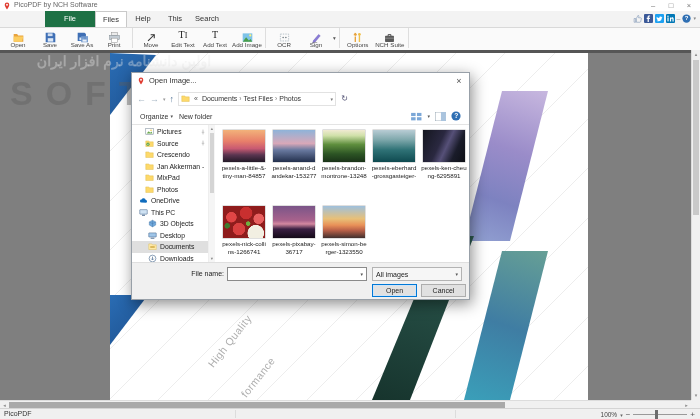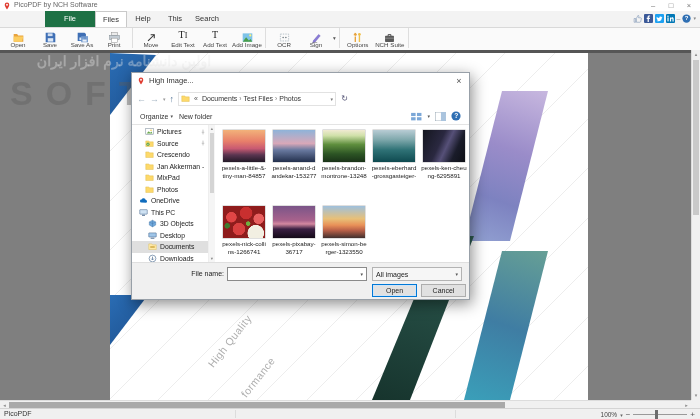--- a/index.html
+++ b/index.html
@@ -341,21 +341,21 @@
   </div>
 
   <div class="dialog">
     <div class="dlg-title">
       <span class="ico dlg-pin">
           <svg viewBox="0 0 12 12">
             <path d="M6 .8a3.4 3.4 0 0 1 3.4 3.4C9.4 6.8 6 11.2 6 11.2S2.6 6.8 2.6 4.2A3.4 3.4 0 0 1 6 .8z" fill="#e03c31"></path>
             <circle cx="6" cy="4.2" r="1.4" fill="#fff"></circle>
           </svg>
         </span>
-      <span class="dlg-name">High Image...</span>
+      <span class="dlg-name">Open Image...</span>
       <span class="dlg-close">×</span>
     </div>
     <div class="dlg-nav">
       <span class="nav-a">←</span>
       <span class="nav-a">→</span>
       <span class="nav-caret">▾</span>
       <span class="nav-a up">↑</span>
       <div class="crumbbar">
         <span class="ico bc-folder">
             <svg viewBox="0 0 12 12">

